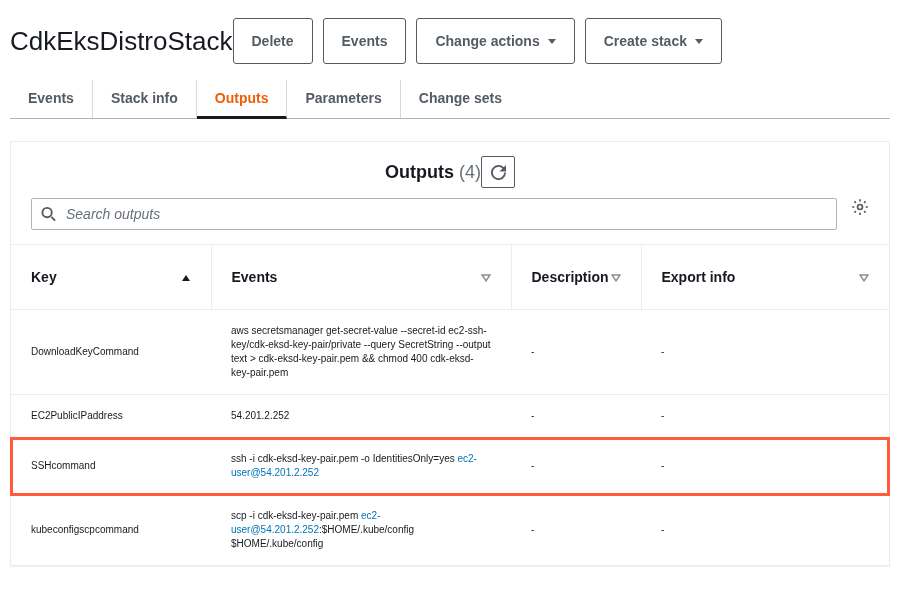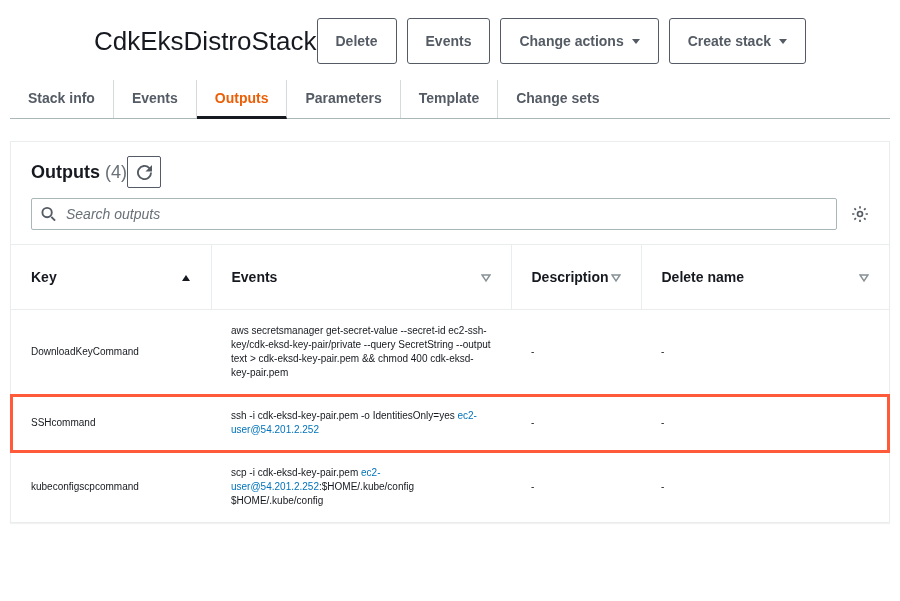--- a/index.html
+++ b/index.html
@@ -6,21 +6,21 @@
   body {
     font-family: "Amazon Ember", "Helvetica Neue", Arial, sans-serif;
     font-size: 14px;
     color: #16191f;
     background: #fff;
     padding: 10px;
     width: 900px;
   }
   .header-row {
     display: flex;
-    justify-content: center;
+    justify-content: flex-start;
     align-items: center;
     padding: 8px 0 12px 0;
   }
   h1 {
     font-size: 26px;
     font-weight: 400;
     color: #16191f;
   }
   .header-buttons {
     display: flex;
@@ -67,42 +67,41 @@
     font-weight: 700;
   }
   .panel {
     border: 1px solid #eaeded;
     margin-top: 22px;
     background: #fff;
     box-shadow: 0 1px 1px rgba(0,0,0,0.05);
   }
   .panel-header {
     display: flex;
-    justify-content: flex-start;
+    justify-content: center;
     align-items: center;
     padding: 14px 20px 10px;
   }
   .panel-title {
     font-size: 18px;
     font-weight: 700;
   }
   .panel-title .count { color: #687078; font-weight: 400; }
   .icon-btn {
     width: 34px; height: 32px;
     border: 1px solid #545b64;
     border-radius: 2px;
     background: #fff;
     display: inline-flex;
     align-items: center;
     justify-content: center;
     cursor: pointer;
   }
   .search-row {
     display: flex;
-    align-items: center;
     gap: 14px;
     padding: 0 20px 14px;
   }
   .search-wrap {
     flex: 1;
     position: relative;
   }
   .search-input {
     width: 100%;
     border: 1px solid #aab7b8;
@@ -175,25 +174,24 @@
       <span class="caret"></span>
     </button>
     <button class="btn">
       <span>Create stack</span>
       <span class="caret"></span>
     </button>
   </div>
 </div>
 
 <div class="tabs" id="tab-bar">
+    <div class="tab">Events</div>
     <div class="tab">Stack info</div>
-    <div class="tab">Events</div>
     <div class="tab active">Outputs</div>
     <div class="tab">Parameters</div>
-    <div class="tab">Template</div>
     <div class="tab">Change sets</div>
   </div>
 
 <div class="panel">
   <div class="panel-header">
     <div class="panel-title">
       <span>Outputs</span>
       <span class="count">(4)</span>
     </div>
     <button class="icon-btn">
@@ -238,36 +236,42 @@
         </th>
         <th class="col-divider" style="width:130px">
           <span>Description</span>
           <span class="filter-icon">
             <svg width="10" height="10" viewBox="0 0 10 10">
                 <polygon points="1,2 9,2 5,8" fill="none" stroke="#879196" stroke-width="1.5"></polygon>
               </svg>
           </span>
         </th>
         <th>
-          <span>Delete name</span>
+          <span>Export info</span>
           <span class="filter-icon">
             <svg width="10" height="10" viewBox="0 0 10 10">
                 <polygon points="1,2 9,2 5,8" fill="none" stroke="#879196" stroke-width="1.5"></polygon>
               </svg>
           </span>
         </th>
       </tr>
     </thead>
     <tbody id="table-body">
         <tr>
           <td>DownloadKeyCommand</td>
           <td class="val-col"><span>aws secretsmanager get-secret-value --secret-id ec2-ssh-key/cdk-eksd-key-pair/private --query SecretString --output text &gt; cdk-eksd-key-pair.pem &amp;&amp; chmod 400 cdk-eksd-key-pair.pem</span></td>
           <td>-</td>
           <td>-</td>
         </tr>
+        <tr>
+          <td>EC2PublicIPaddress</td>
+          <td class="val-col"><span>54.201.2.252</span></td>
+          <td>-</td>
+          <td>-</td>
+        </tr>
         <tr class="highlight-row">
           <td>SSHcommand</td>
           <td class="val-col"><span>ssh -i cdk-eksd-key-pair.pem -o IdentitiesOnly=yes </span><span class="link">ec2-user@54.201.2.252</span></td>
           <td>-</td>
           <td>-</td>
         </tr>
         <tr>
           <td>kubeconfigscpcommand</td>
           <td class="val-col"><span>scp -i cdk-eksd-key-pair.pem </span><span class="link">ec2-user@54.201.2.252</span><span>:$HOME/.kube/config $HOME/.kube/config</span></td>
           <td>-</td>

